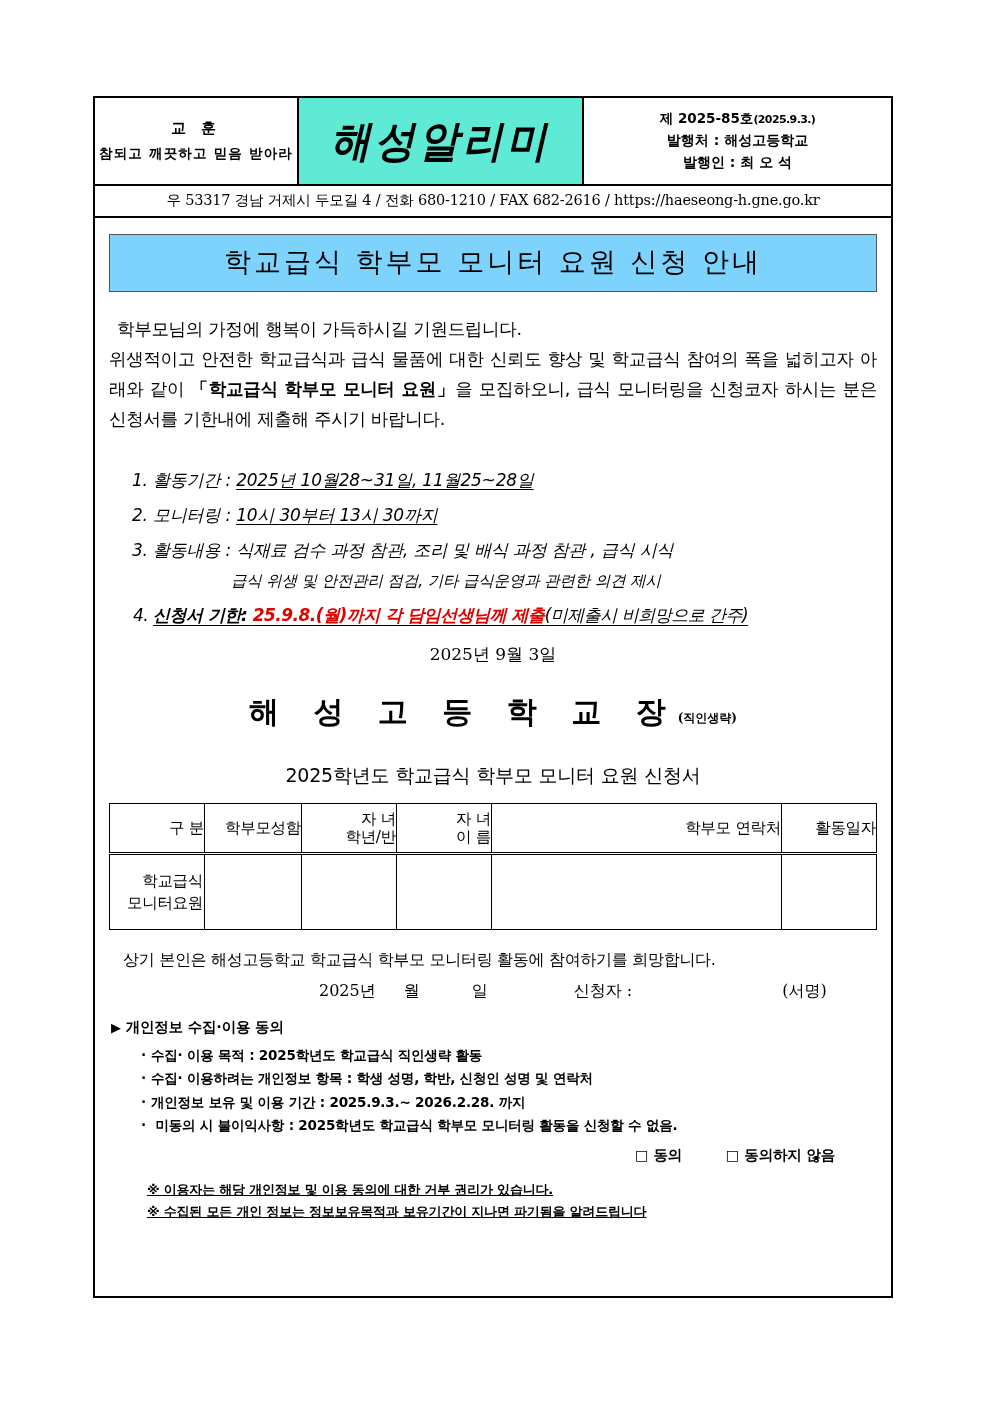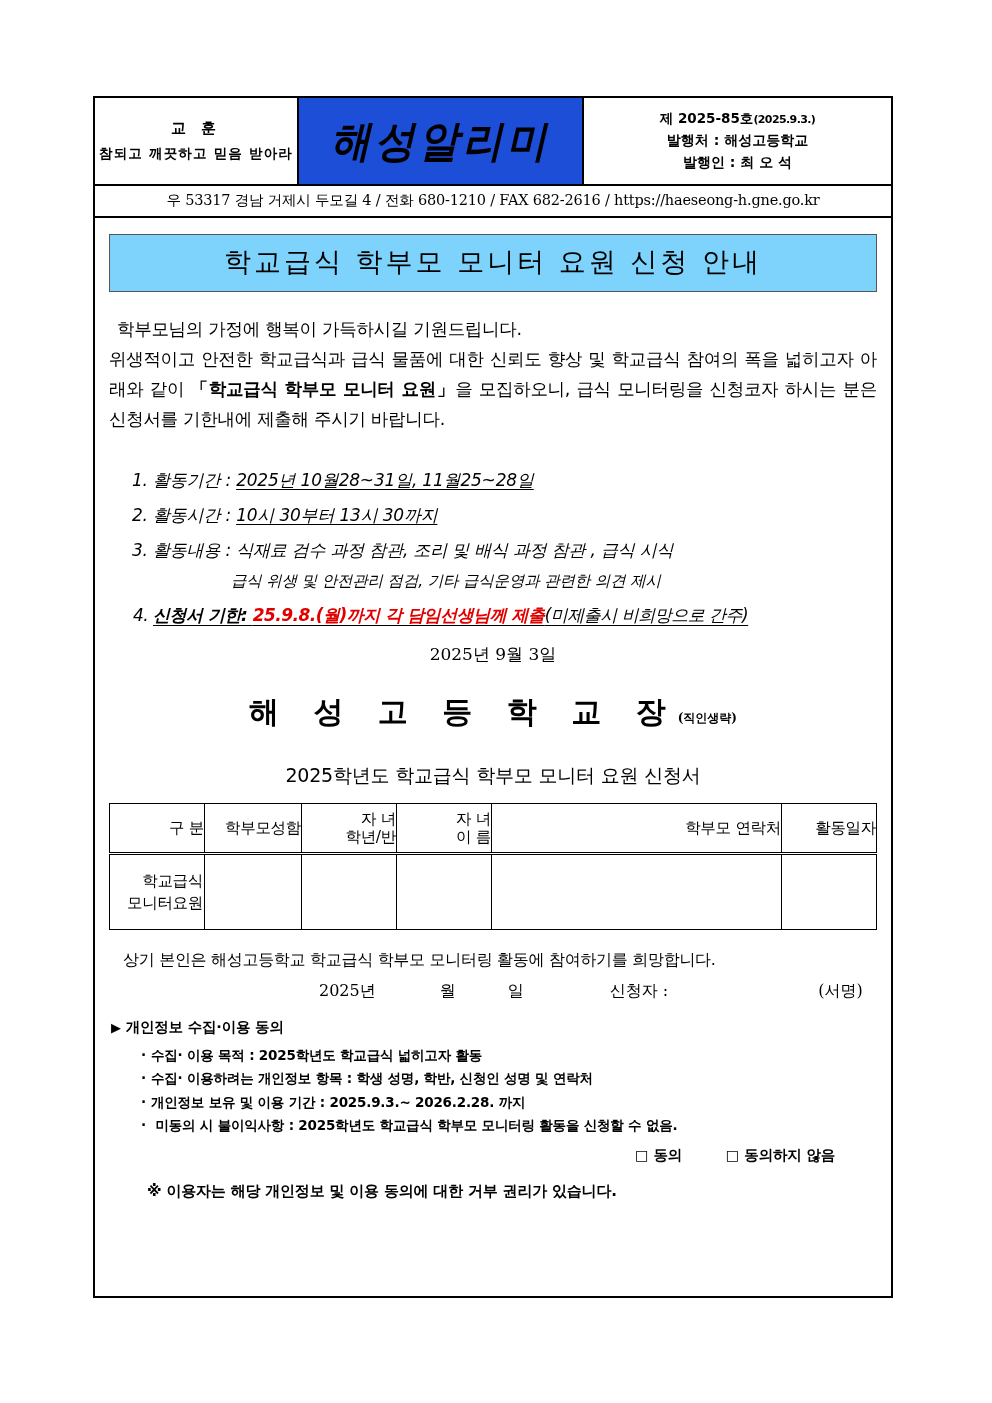--- a/index.html
+++ b/index.html
@@ -51,21 +51,21 @@
     letter-spacing: 5px;
     margin-bottom: 7px;
   }
   .motto-text {
     font-weight: bold;
     font-size: 13.5px;
     letter-spacing: 1.2px;
   }
   .mast-banner {
     width: 285px;
-    background: #1d4ed8;
+    background: #5eead4;
     border-right: 2px solid #000;
     align-items: center;
   }
   .banner-text {
     font-family: "DejaVu Serif", "Liberation Serif", serif;
     font-weight: bold;
     font-size: 40px;
     letter-spacing: 4px;
     font-style: italic;
     color: #000;
@@ -204,21 +204,21 @@
     padding-left: 14px;
     letter-spacing: -0.3px;
   }
   .sig-line {
     font-size: 16px;
     margin-top: 10px;
     display: flex;
     padding-left: 210px;
     font-family: "DejaVu Serif", "Liberation Serif", serif;
   }
-  .sig-line .s1 { margin-right: 64px; }
+  .sig-line .s1 { margin-right: 28px; }
   .sig-line .s2 { margin-right: 52px; }
   .sig-line .s3 { margin-right: 86px; }
   .sig-line .s4 { margin-right: 150px; }
 
   
   .privacy { margin-top: 16px; padding-left: 2px; }
   .privacy-head {
     font-weight: bold;
     font-size: 14.5px;
     letter-spacing: -0.2px;
@@ -243,24 +243,25 @@
     font-weight: bold;
     margin-top: 9px;
     padding-right: 42px;
     letter-spacing: -0.2px;
   }
   .checkbox-row .box { margin-right: 5px; }
   .checkbox-row .gap { display: inline-block; width: 34px; }
   .notes {
     margin-top: 14px;
     padding-left: 36px;
-    font-size: 15px;
+    font-size: 13px;
     font-weight: bold;
     line-height: 1.7;
     letter-spacing: -0.2px;
+    text-decoration: underline;
   }
 </style>
 </head>
 <body>
 
 <div class="page">
 
   <div class="masthead">
     <div class="mast-cell mast-motto">
       <div class="motto-title">교 훈</div>
@@ -289,21 +290,21 @@
     <div class="intro">
       <span class="first">학부모님의 가정에 행복이 가득하시길 기원드립니다.</span>
       <span>위생적이고 안전한 학교급식과 급식 물품에 대한 신뢰도 향상 및 학교급식 참여의 폭을 넓히고자 아래와 같이 </span><span class="bold-quote">「학교급식 학부모 모니터 요원」</span><span>을 모집하오니, 급식 모니터링을 신청코자 하시는 분은  신청서를 기한내에 제출해 주시기 바랍니다.</span>
     </div>
 
     <ol class="items">
       <li>
         <span>활동기간 : </span><span class="u">2025년 10월28~31일,  11월25~28일</span>
       </li>
       <li>
-        <span>활동시간 : </span><span class="u">10시 30부터 13시 30까지</span>
+        <span>모니터링 : </span><span class="u">10시 30부터 13시 30까지</span>
       </li>
       <li>
         <span>활동내용 : </span><span>식재료 검수 과정 참관, 조리 및 배식 과정 참관 , 급식 시식</span>
         <span class="item-sub">급식 위생 및 안전관리 점검, 기타 급식운영과 관련한 의견 제시</span>
       </li>
       <li class="deadline">
         <span class="lbl">신청서 기한: </span><span class="red">25.9.8.(월)까지 각 담임선생님께 제출</span><span>(미제출시 비희망으로 간주)</span>
       </li>
     </ol>
 
@@ -364,31 +365,32 @@
       <span class="s4">신청자 :</span>
       <span>(서명)</span>
     </div>
 
     <div class="privacy">
       <div class="privacy-head">
         <span class="tri">▶</span>
         <span>개인정보 수집·이용 동의</span>
       </div>
       <ul class="privacy-list">
-        <li>수집· 이용 목적 : 2025학년도 학교급식 넓히고자 활동</li>
+        <li>수집· 이용 목적 : 2025학년도 학교급식 직인생략 활동</li>
         <li>수집· 이용하려는 개인정보 항목 : 학생 성명, 학반, 신청인 성명 및 연락처</li>
         <li>개인정보 보유 및 이용 기간 : 2025.9.3.~ 2026.2.28. 까지</li>
         <li> 미동의 시 불이익사항 : 2025학년도 학교급식 학부모 모니터링 활동을 신청할 수 없음.</li>
       </ul>
 
       <div class="checkbox-row">
         <span><span class="box">□</span><span>동의</span></span>
         <span class="gap"></span>
         <span><span class="box">□</span><span>동의하지 않음</span></span>
       </div>
 
       <div class="notes">
         <div>※ 이용자는 해당 개인정보 및 이용 동의에 대한 거부 권리가 있습니다.</div>
+        <div>※ 수집된 모든 개인 정보는 정보보유목적과 보유기간이 지나면 파기됨을 알려드립니다</div>
       </div>
     </div>
 
   </div>
 </div>
 
 </body></html>

